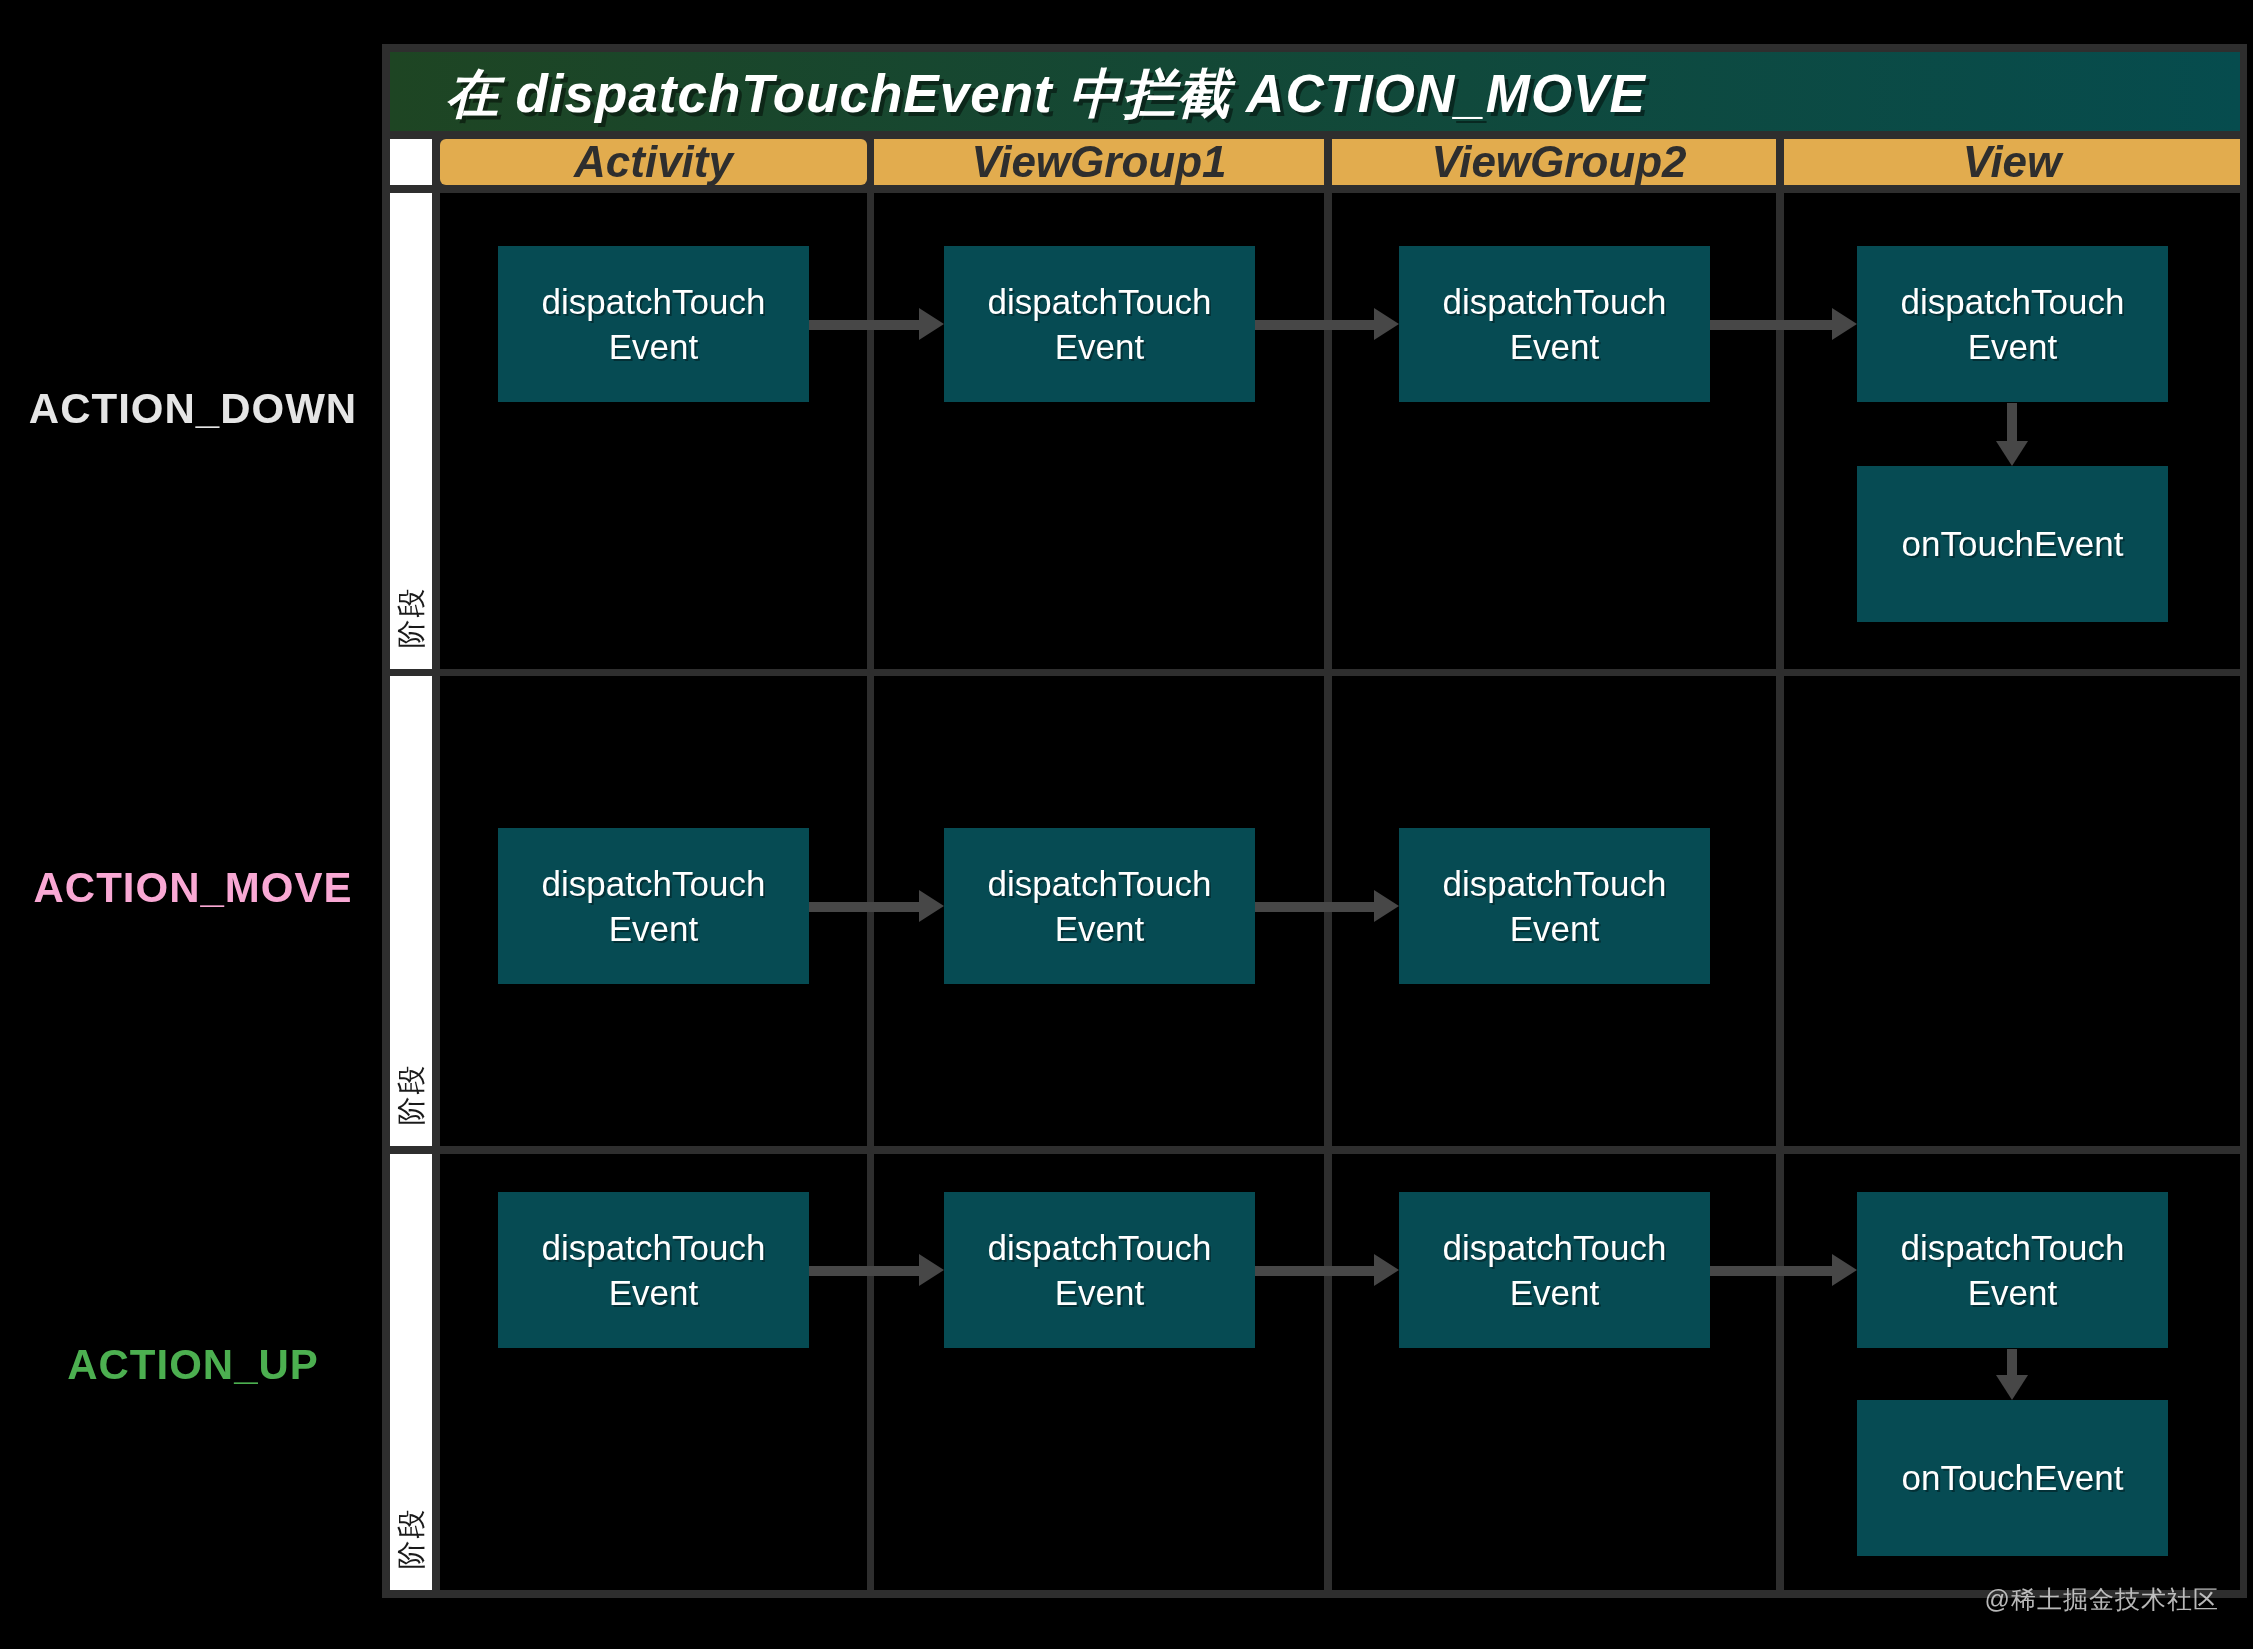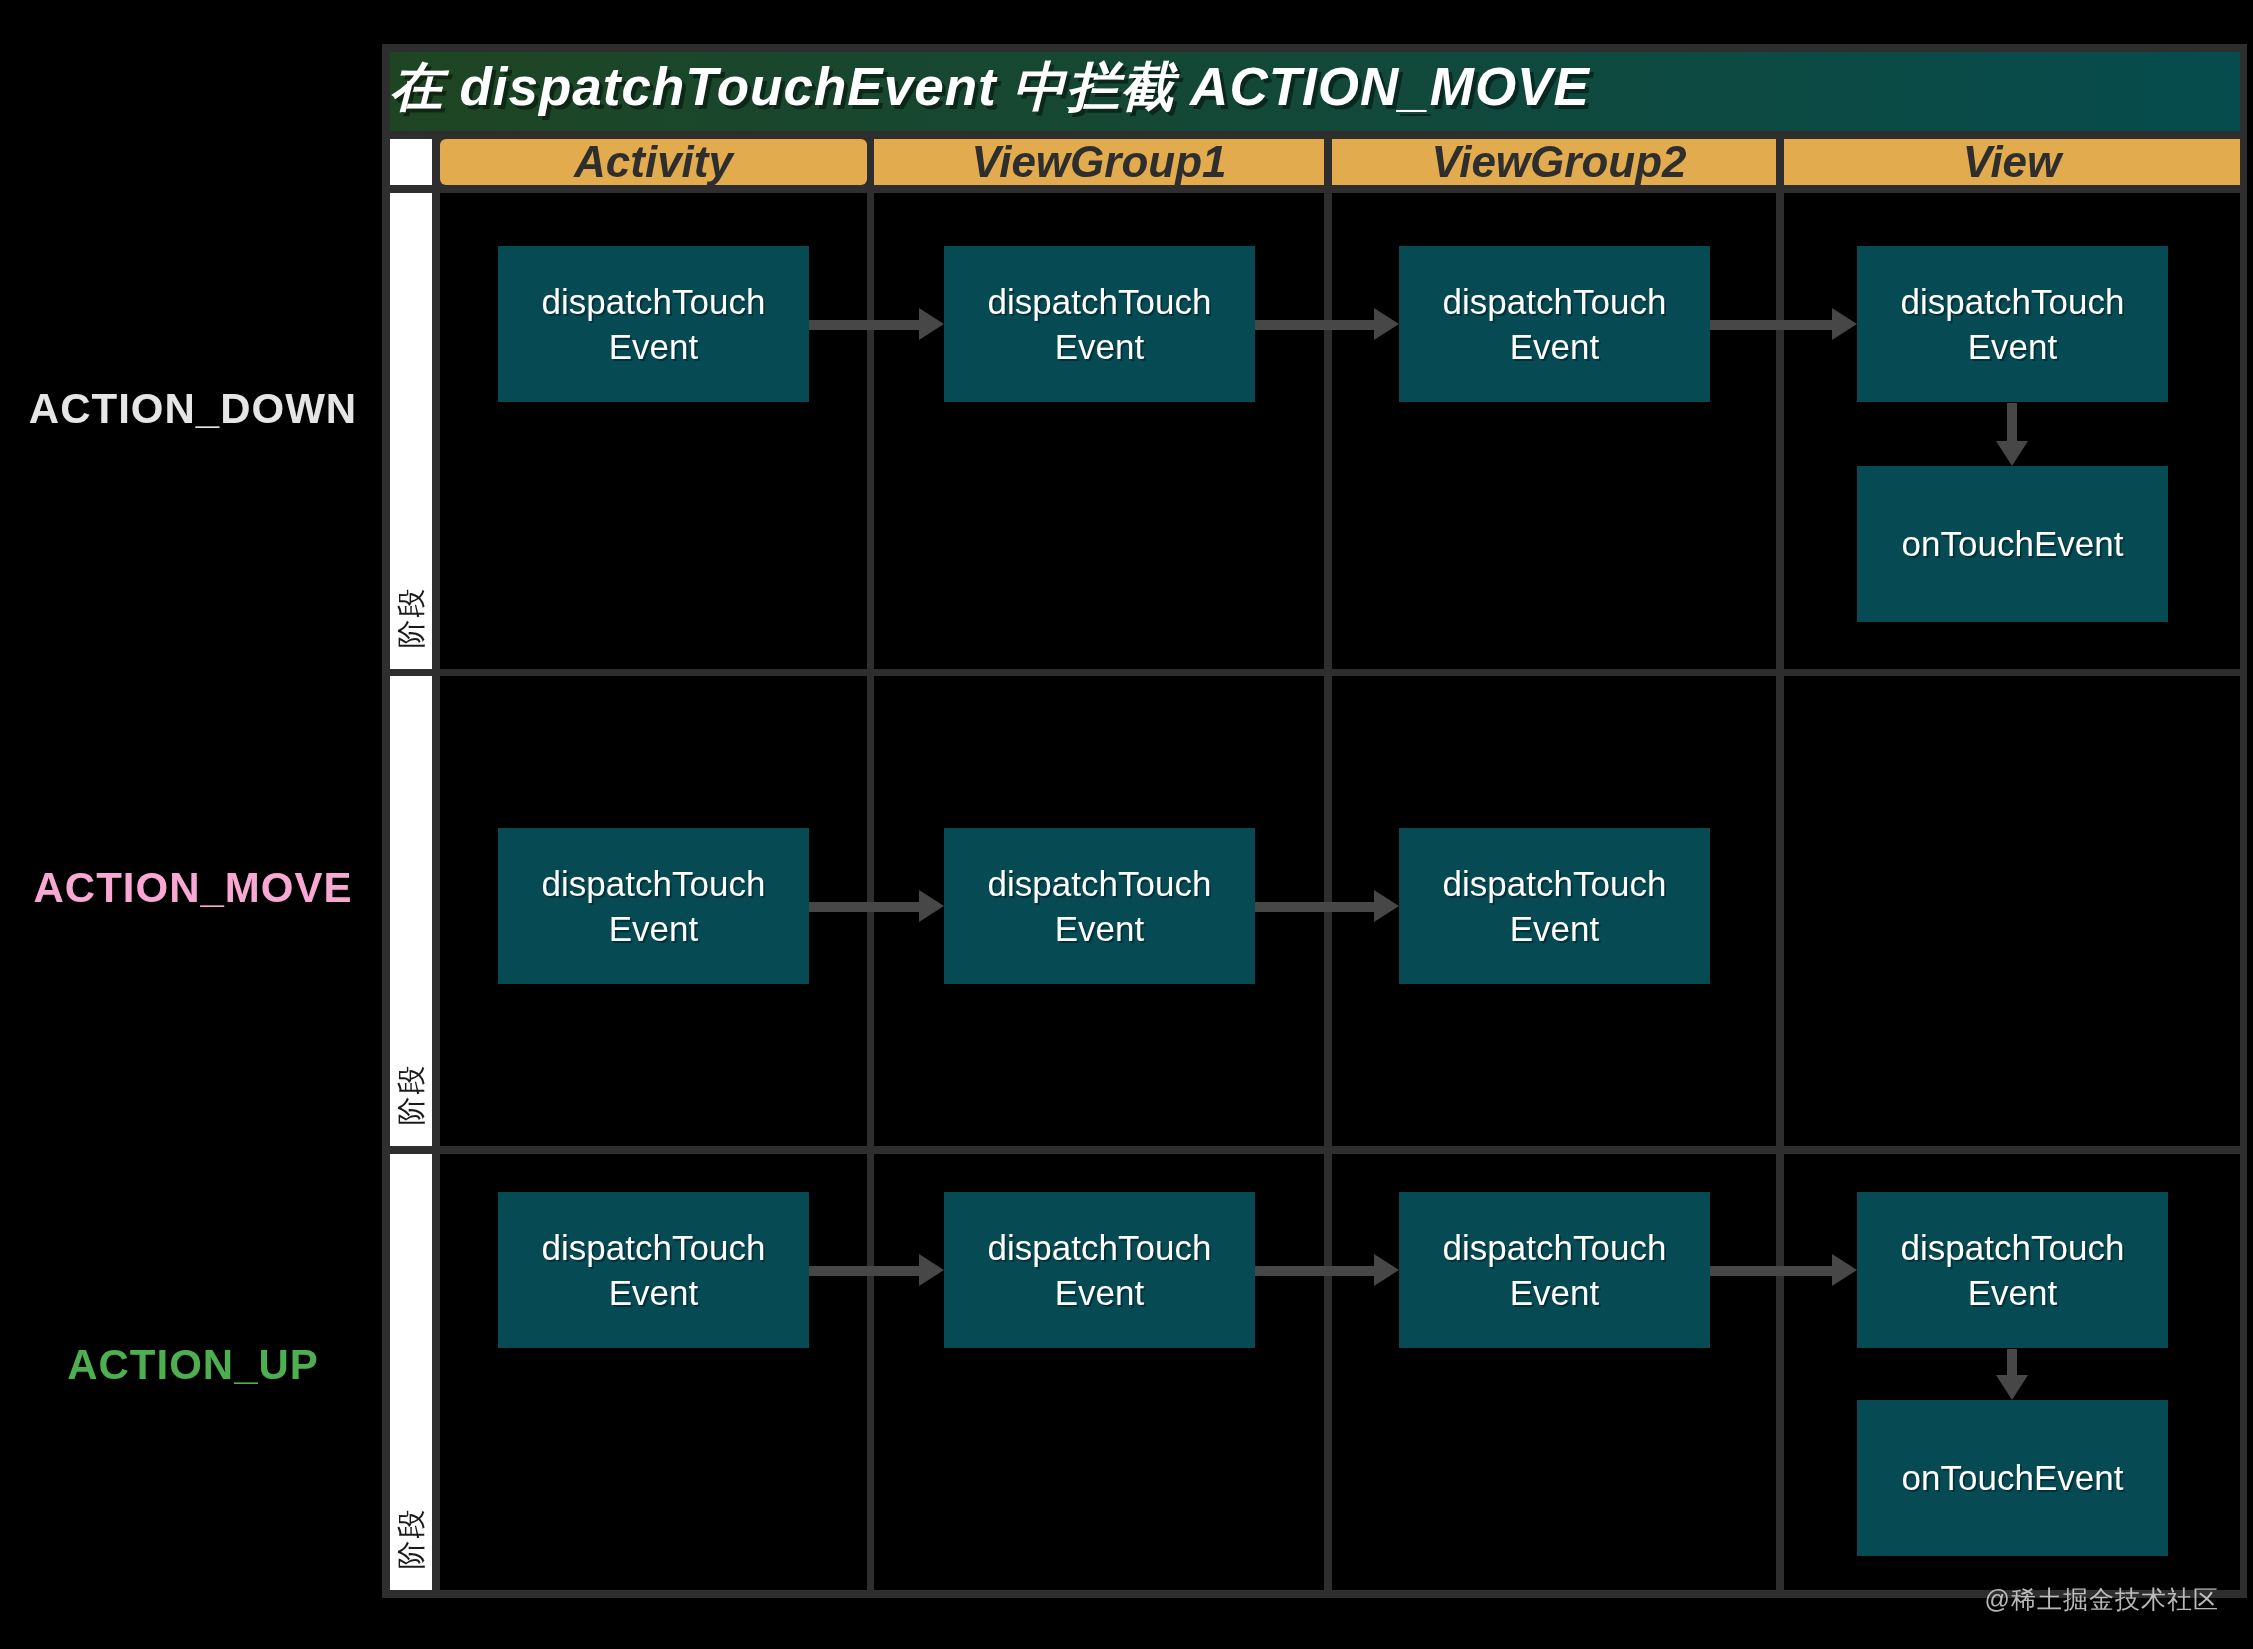--- a/index.html
+++ b/index.html
@@ -19,21 +19,21 @@
     width:2254px;height:1649px;position:relative;overflow:hidden;
     font-family:"Liberation Sans", sans-serif;
   }
   .frame{
     position:absolute;left:382px;top:44px;width:1865px;height:1554px;
     background:var(--grid);
   }
   .titlebar{
     position:absolute;left:7.7px;top:7.7px;width:1850px;height:79px;
     background:linear-gradient(90deg,var(--title-from),var(--title-to));
-    display:flex;align-items:flex-start;
+    display:flex;align-items:flex-end;padding-left:56px;
   }
   .titlebar span{
     color:#fff;font-size:53px;font-weight:bold;font-style:italic;
     letter-spacing:1px;white-space:nowrap;
     text-shadow:3.9px 3.9px 0 rgba(0,0,0,0.45);
   }
   .hcell{
     position:absolute;top:95px;height:46px;background:var(--header-bg);
     display:flex;align-items:center;justify-content:center;
   }

